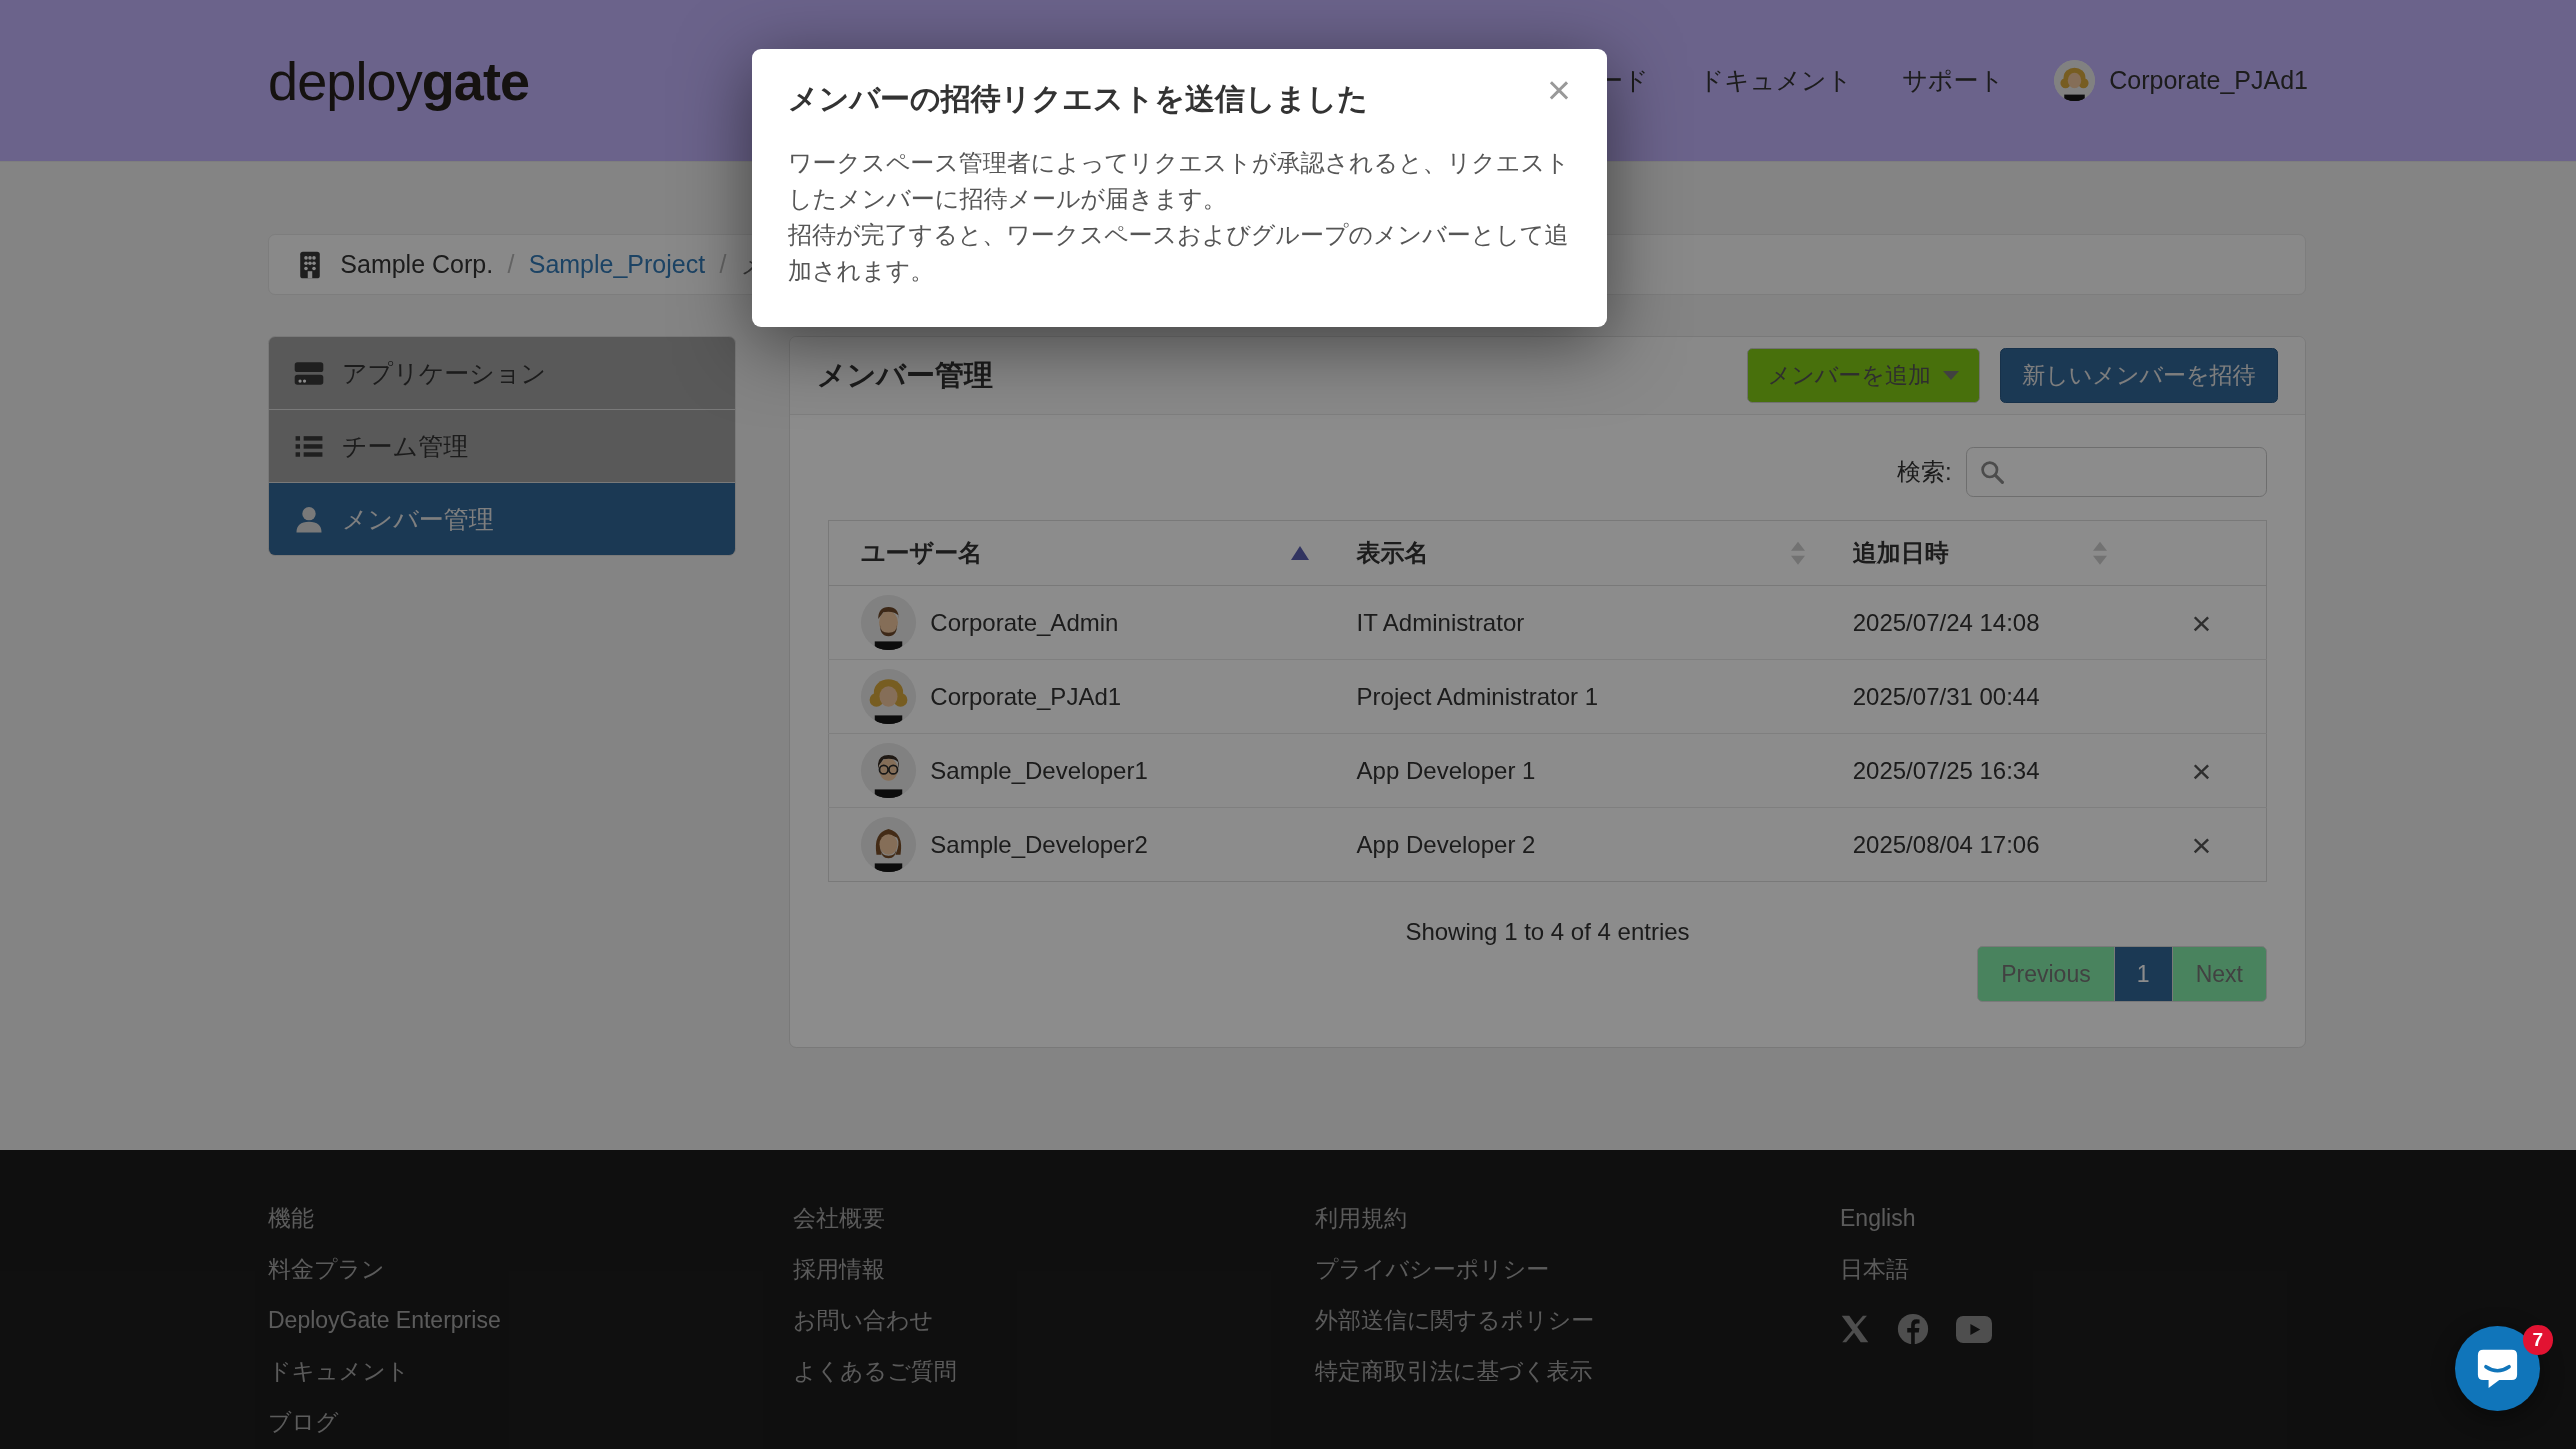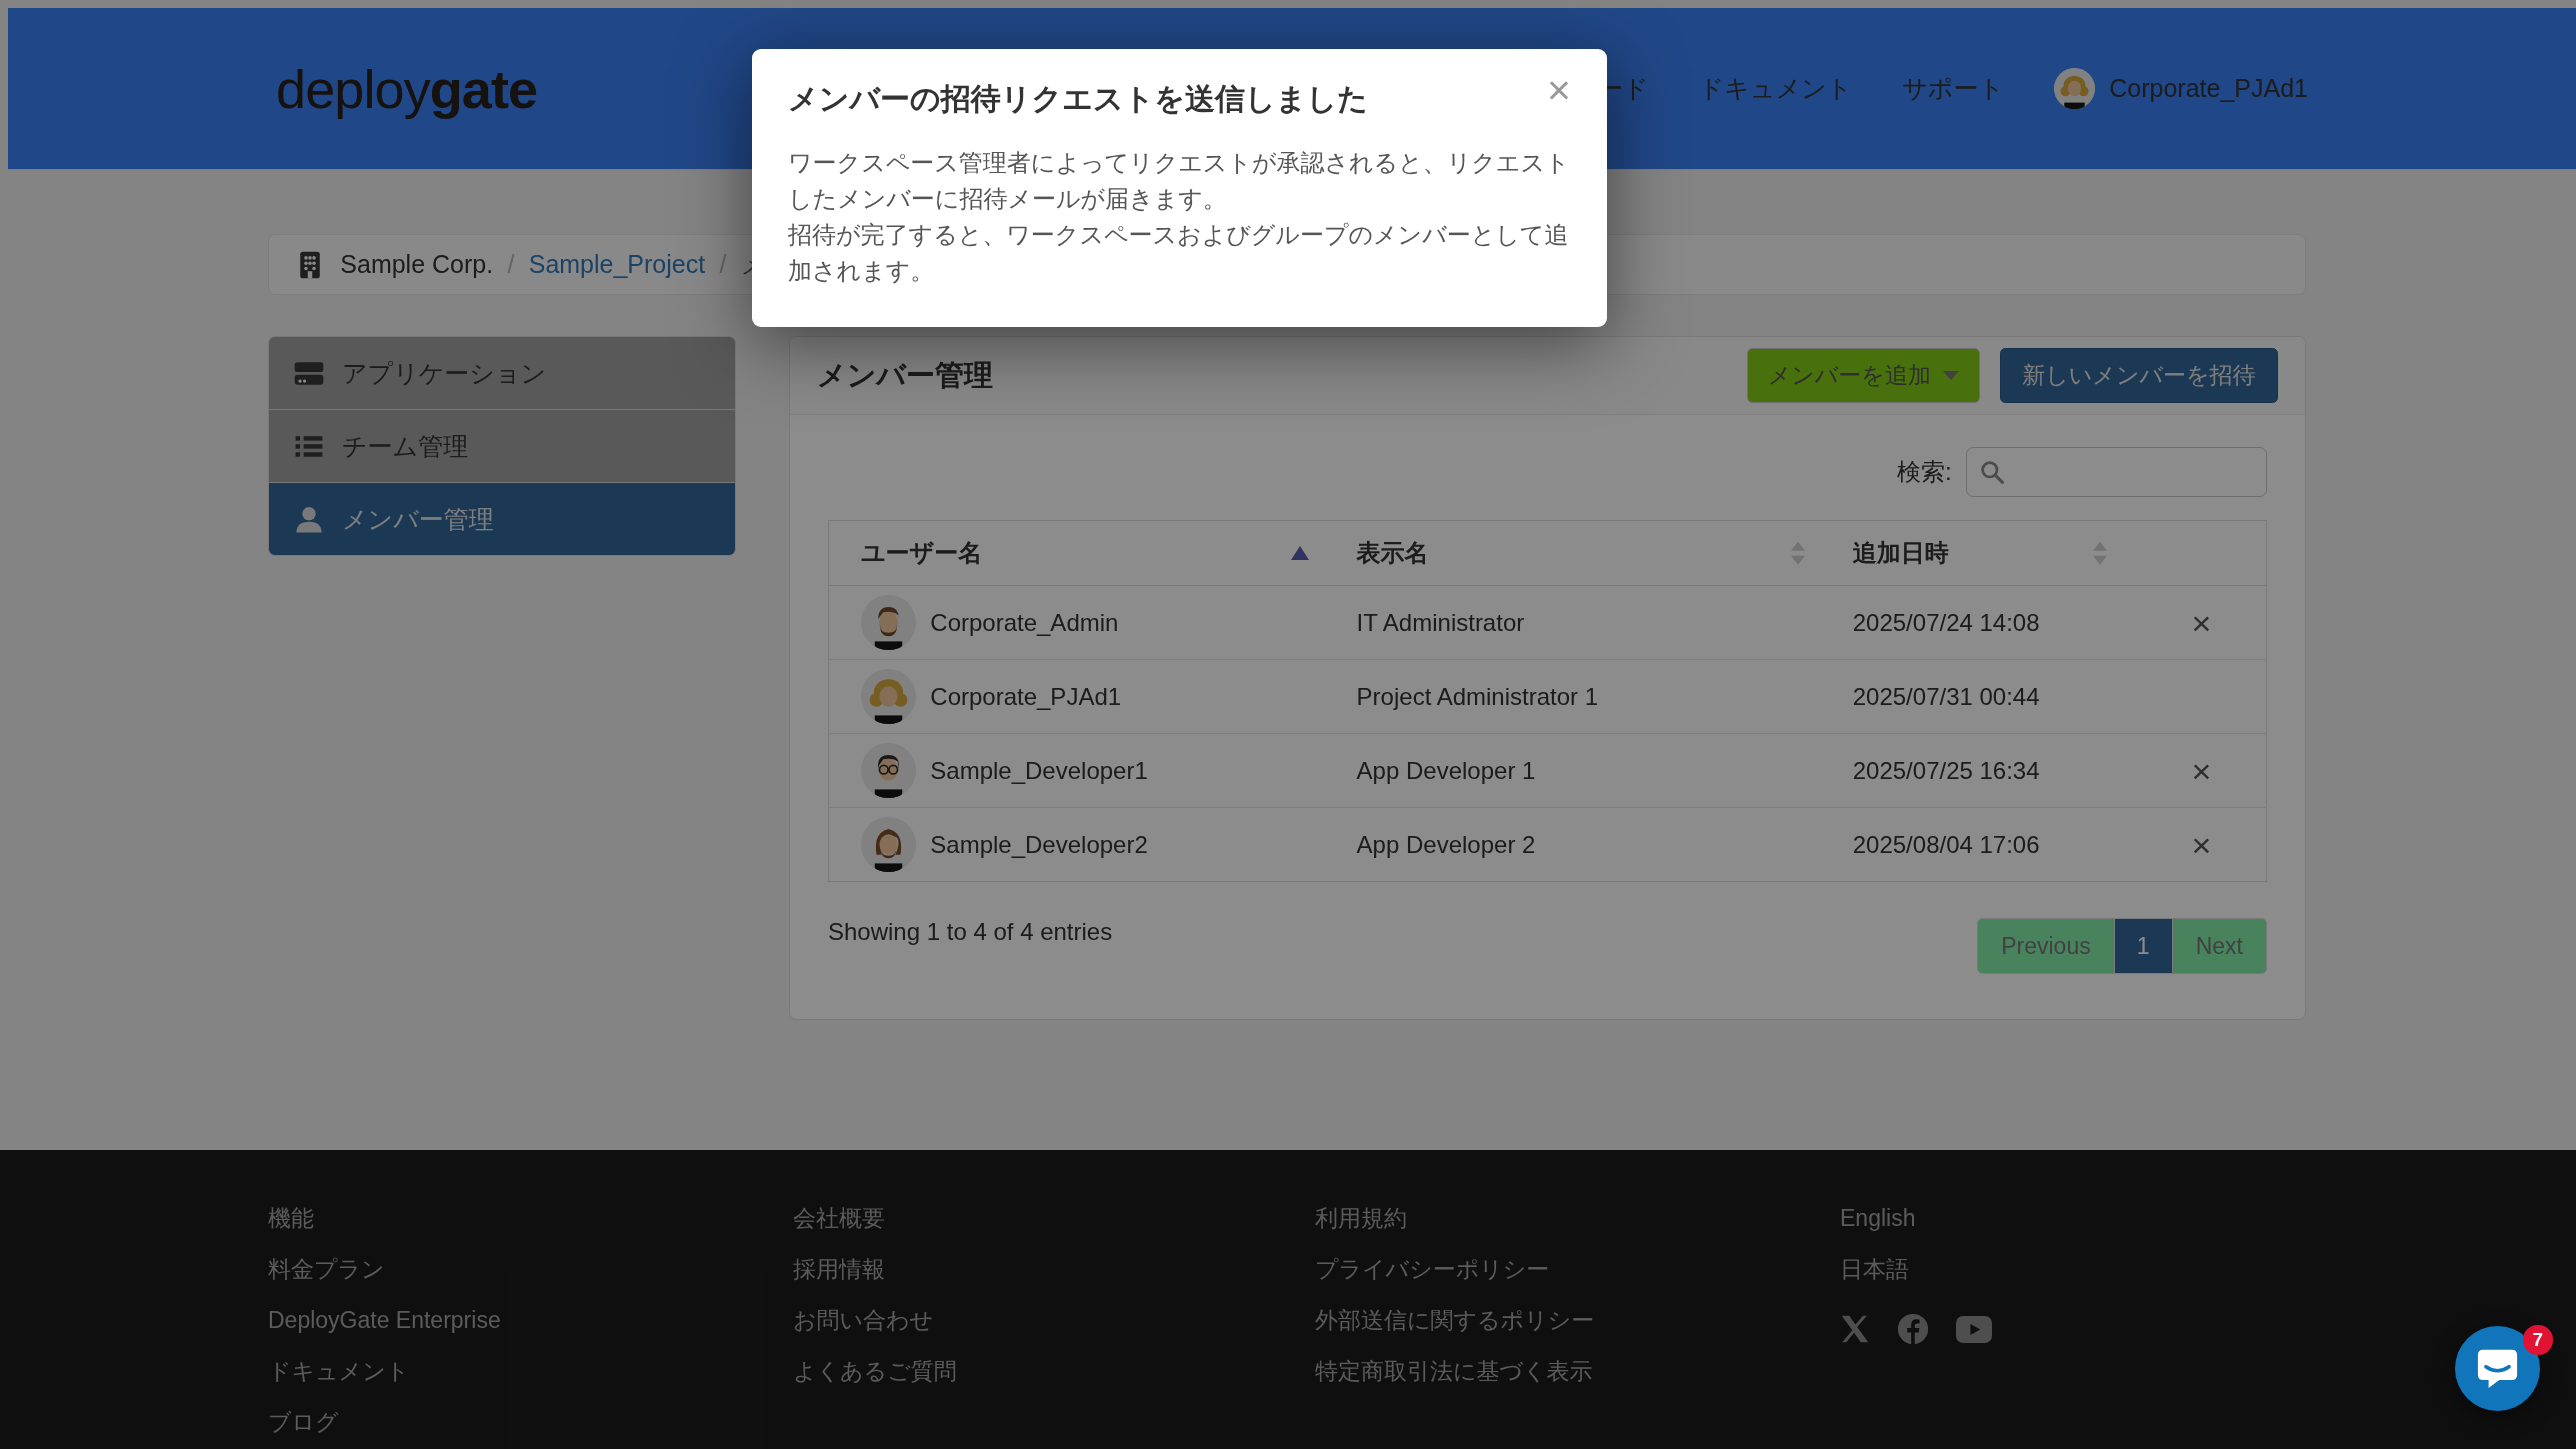--- a/index.html
+++ b/index.html
@@ -1,20 +1,20 @@
 <!DOCTYPE html>
 <html style="font-size:14.3px"><head>
 <meta charset="utf-8">
 <style>
   html,body{margin:0;padding:0;background:#f0f0f0;}
   .page{position:relative;width:2576px;height:1449px;background:#f0f0f0;overflow:hidden;
         font-family:"Liberation Sans","DejaVu Sans",sans-serif;color:#333;}
 
   
-  .navbar{position:absolute;top:8px;left:0;right:0;height:161px;background:#3b82f6;border-bottom:0.9px solid #e6e6e6;margin-left:8px;}
+  .navbar{position:absolute;top:0;left:0;right:0;height:161px;background:#c4b5fd;border-bottom:0.9px solid #e6e6e6;}
   .brand{position:absolute;left:268px;top:50%;transform:translateY(-50%);font-size:54px;color:#27211e;letter-spacing:-0.9px;cursor:pointer;}
   .brand .light{font-weight:400;}
   .brand .bold{font-weight:800;}
   .nav-links{position:absolute;right:268px;top:0;height:100%;display:flex;align-items:center;gap:50px;font-size:25px;color:#333;}
   .nav-links a{color:#333;text-decoration:none;cursor:pointer;}
   .nav-user{display:flex;align-items:center;gap:14.3px;cursor:pointer;}
   .avatar{display:inline-block;border-radius:50%;overflow:hidden;background:#ececec;flex:none;}
   .avatar svg{display:block;width:100%;height:100%;}
   .nav-user .avatar{width:41px;height:41px;}
 
@@ -57,21 +57,21 @@
   table.members td{height:73px;padding:0 18px 0 32px;border-top:0.9px solid #e7e7e7;}
   .col-user{width:34.5%;} .col-display{width:34.5%;} .col-date{width:21%;} .col-actions{width:10%;}
   .user-cell{display:flex;align-items:center;gap:14.3px;}
   .row-avatar{width:55px;height:55px;}
   .sorter{position:absolute;right:16px;top:50%;transform:translateY(-50%);display:flex;flex-direction:column;gap:4.5px;align-items:center;}
   .tri-up{width:0;height:0;border-left:9.8px solid transparent;border-right:9.8px solid transparent;border-bottom:14.3px solid #5a5fb0;}
   .tri-up-s{width:0;height:0;border-left:7.2px solid transparent;border-right:7.2px solid transparent;border-bottom:9.8px solid #cfcfcf;}
   .tri-down-s{width:0;height:0;border-left:7.2px solid transparent;border-right:7.2px solid transparent;border-top:9.8px solid #cfcfcf;}
   .remove-btn{display:block;margin:0 auto;border:none;background:none;font-size:34px;color:#555;cursor:pointer;line-height:1;font-family:inherit;}
 
-  .table-footer{display:flex;align-items:flex-start;margin-top:36px;}
+  .table-footer{display:flex;align-items:center;margin-top:36px;flex-direction:column;}
   .info{font-size:24px;color:#333;}
   .pagination{margin-left:auto;display:flex;border:0.9px solid #ddd;border-radius:5.4px;overflow:hidden;height:54px;font-size:23px;background:#86efac;}
   .pg{display:flex;align-items:center;cursor:pointer;}
   .pg-prev{padding:0 23px;color:#777;border-right:0.9px solid #ddd;}
   .pg-num{width:57px;justify-content:center;background:#32689a;color:#fff;}
   .pg-next{padding:0 23px;color:#777;border-left:0.9px solid #ddd;}
 
   
   .footer{position:absolute;left:0;right:0;top:1150px;bottom:0;background:#1d1d1d;}
   .fcol{position:absolute;top:54px;}

